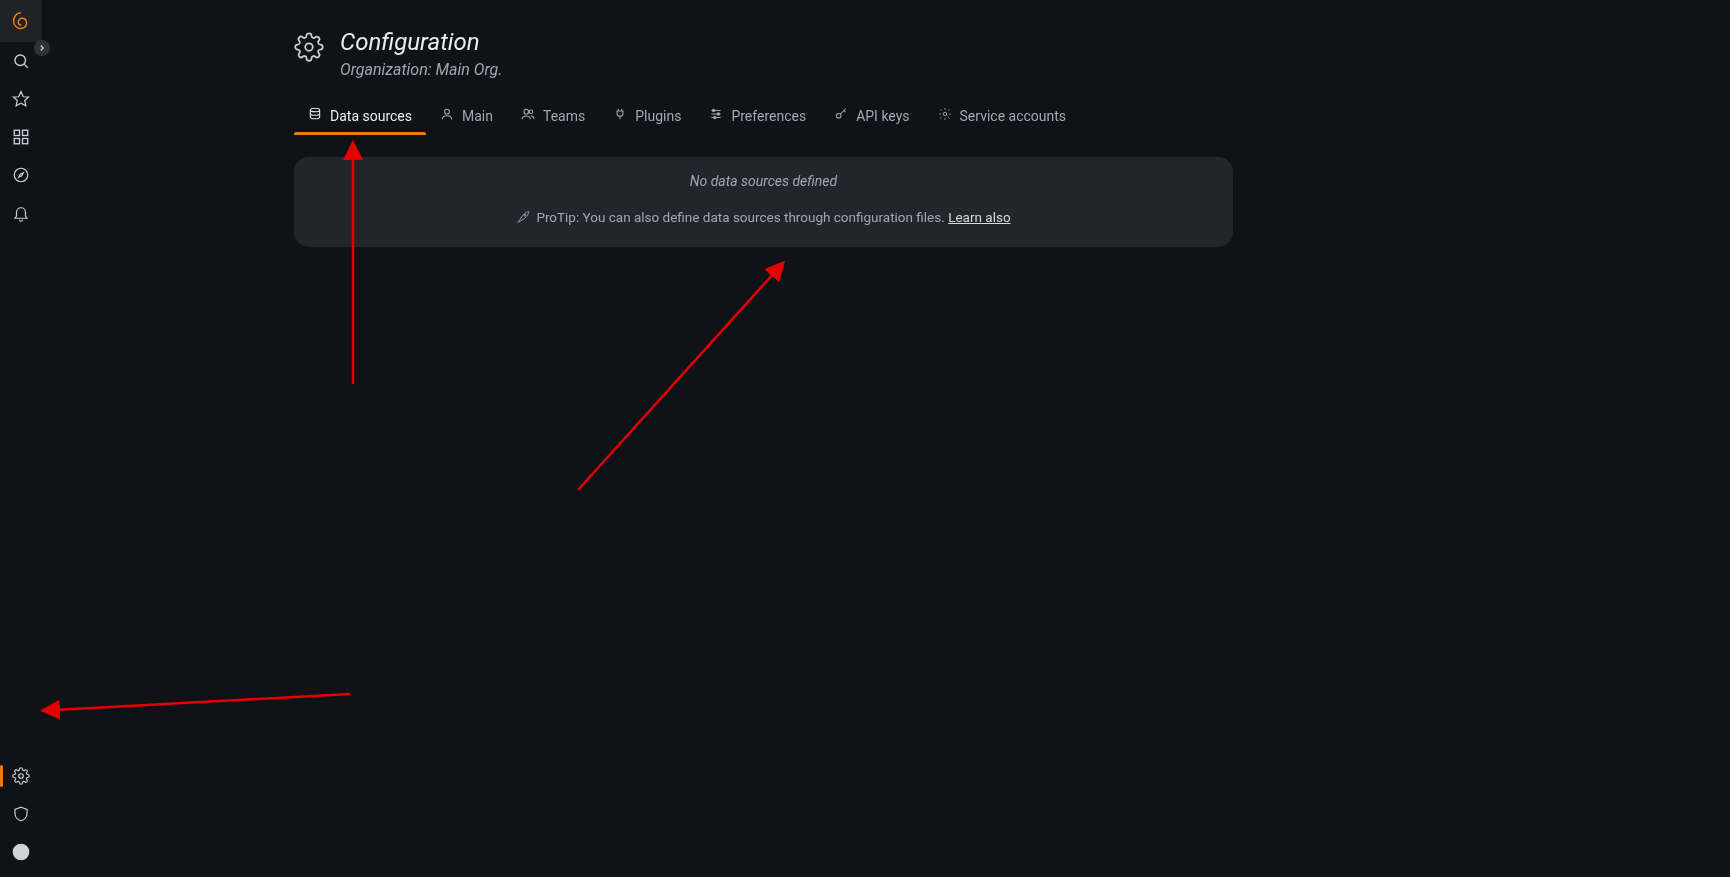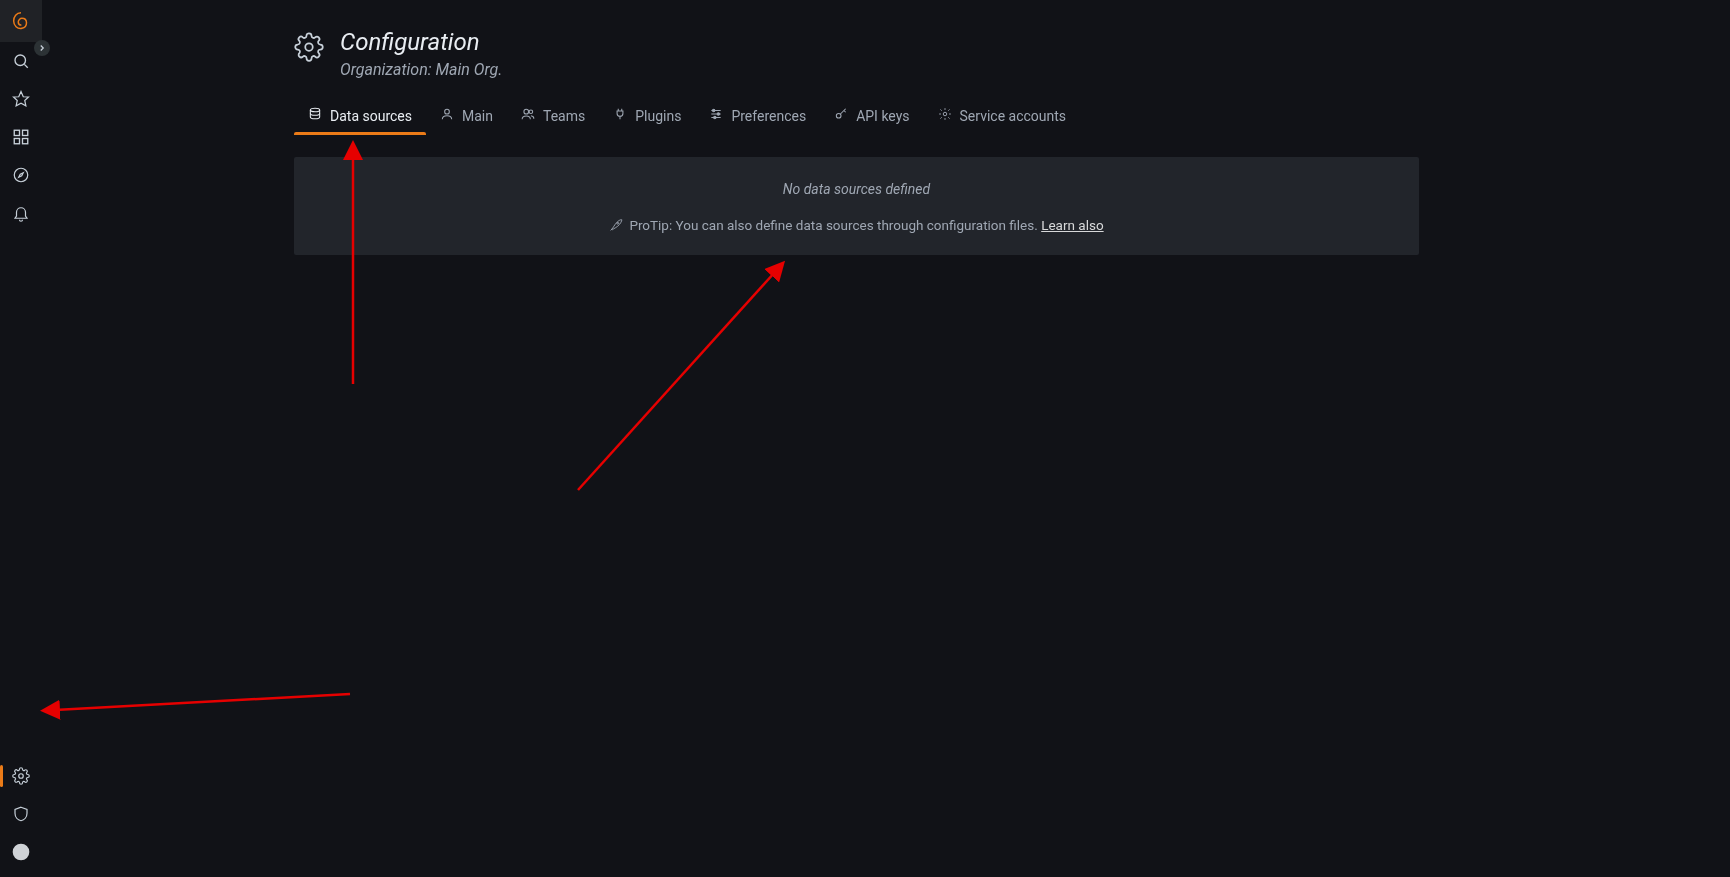--- a/index.html
+++ b/index.html
@@ -114,23 +114,23 @@
     position: absolute;
     left: 0; right: 0; bottom: -1px;
     height: 3px;
     background: var(--accent-orange);
     border-radius: 2px 2px 0 0;
   }
   .tab svg { flex-shrink: 0; }
   
   .panel {
     background: var(--bg-panel-inner);
-    border-radius: 2px;
-    padding: 24px 20px 22px 20px;
-    width: 1125px;
+    border-radius: 15px;
+    padding: 16px 20px 22px 20px;
+    width: 939px;
   }
   .empty-msg {
     text-align: center;
     font-style: italic;
     color: var(--text-secondary);
     font-size: 14px;
     margin-bottom: 20px;
   }
   .add-btn-wrap { text-align: center; margin-bottom: 18px; }
   .add-btn {

